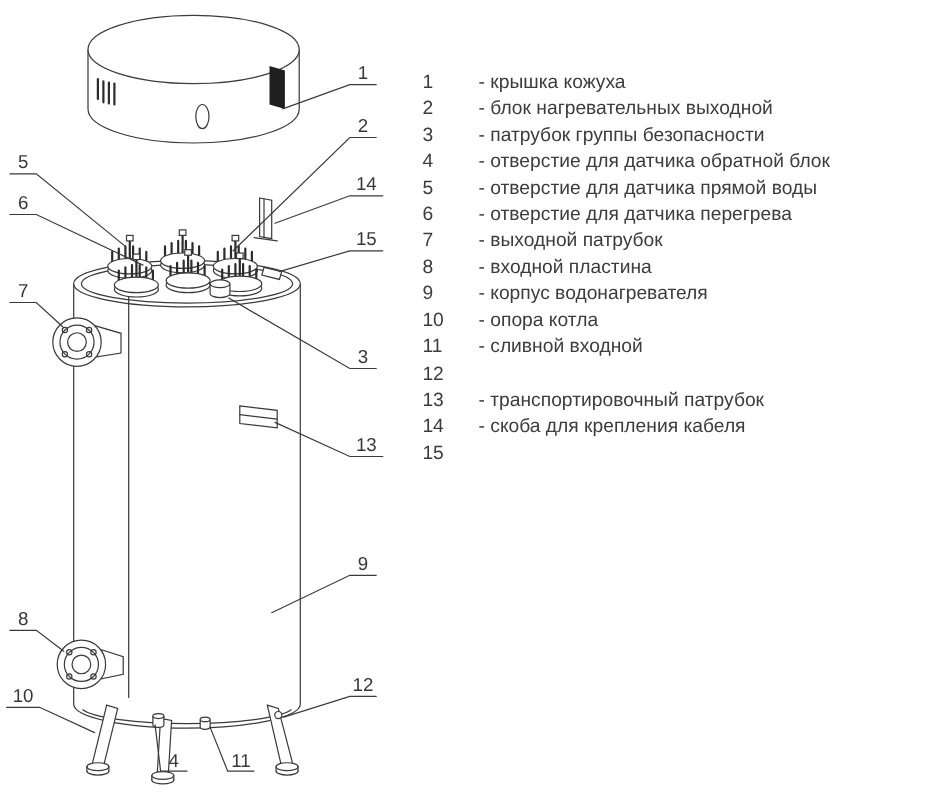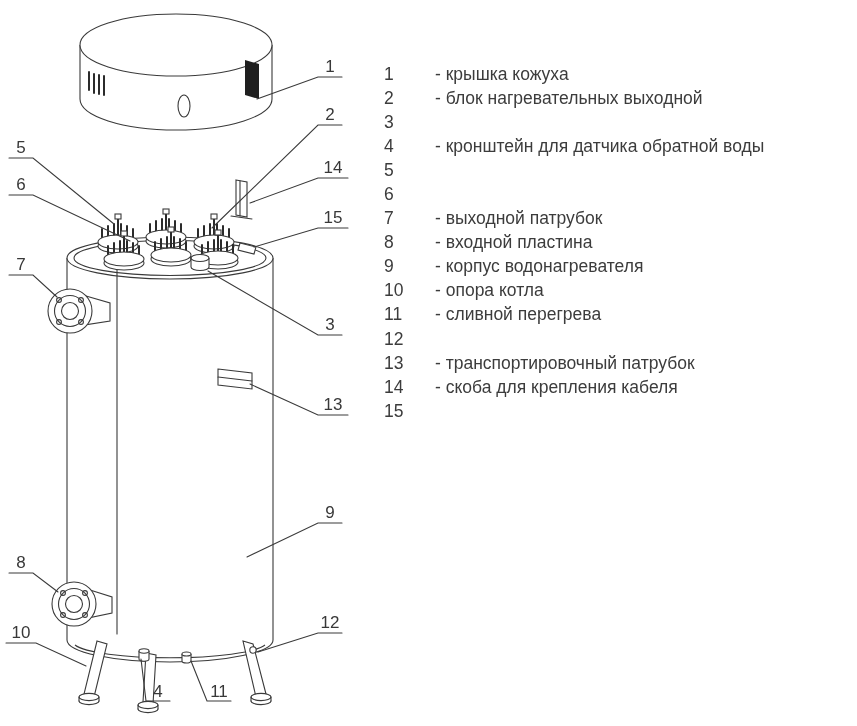--- a/index.html
+++ b/index.html
@@ -194,50 +194,53 @@
   <div class="lrow">
     <span class="lnum">1</span>
     <span class="ltxt">- крышка кожуха</span>
   </div>
   <div class="lrow">
     <span class="lnum">2</span>
     <span class="ltxt">- блок нагревательных выходной</span>
   </div>
   <div class="lrow">
     <span class="lnum">3</span>
+    <span class="ltxt">- патрубок группы безопасности</span>
   </div>
   <div class="lrow">
     <span class="lnum">4</span>
-    <span class="ltxt">- кронштейн для датчика обратной воды</span>
+    <span class="ltxt">- отверстие для датчика обратной блок</span>
   </div>
   <div class="lrow">
     <span class="lnum">5</span>
+    <span class="ltxt">- отверстие для датчика прямой воды</span>
   </div>
   <div class="lrow">
     <span class="lnum">6</span>
+    <span class="ltxt">- отверстие для датчика перегрева</span>
   </div>
   <div class="lrow">
     <span class="lnum">7</span>
     <span class="ltxt">- выходной патрубок</span>
   </div>
   <div class="lrow">
     <span class="lnum">8</span>
     <span class="ltxt">- входной пластина</span>
   </div>
   <div class="lrow">
     <span class="lnum">9</span>
     <span class="ltxt">- корпус водонагревателя</span>
   </div>
   <div class="lrow">
     <span class="lnum">10</span>
     <span class="ltxt">- опора котла</span>
   </div>
   <div class="lrow">
     <span class="lnum">11</span>
-    <span class="ltxt">- сливной перегрева</span>
+    <span class="ltxt">- сливной входной</span>
   </div>
   <div class="lrow">
     <span class="lnum">12</span>
   </div>
   <div class="lrow">
     <span class="lnum">13</span>
     <span class="ltxt">- транспортировочный патрубок</span>
   </div>
   <div class="lrow">
     <span class="lnum">14</span>

